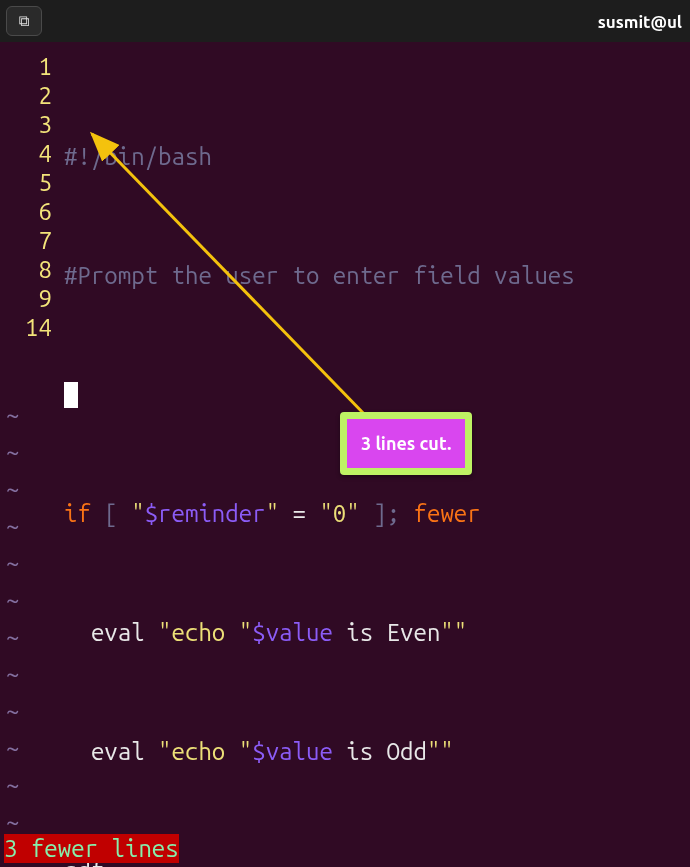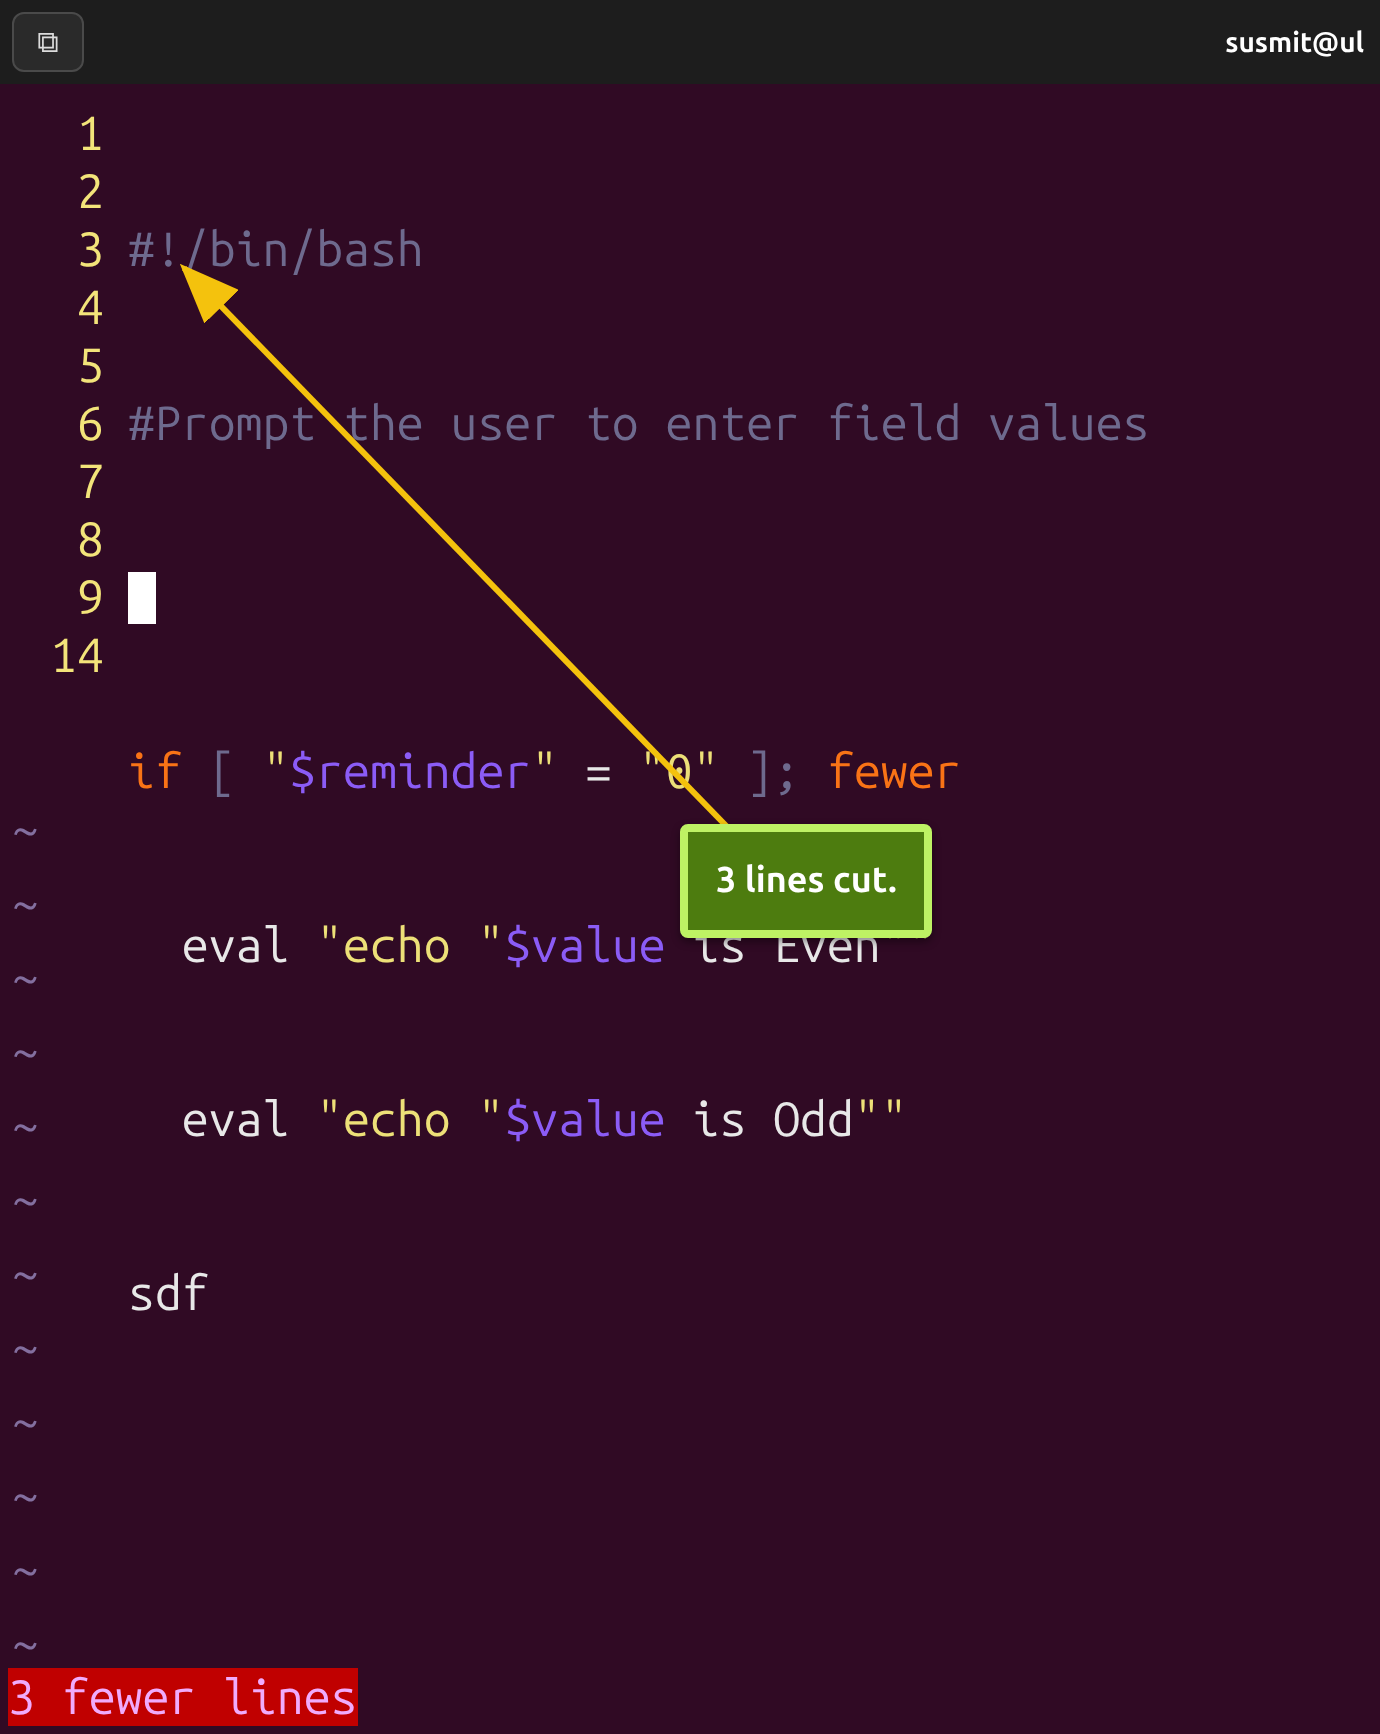--- a/index.html
+++ b/index.html
@@ -29,21 +29,21 @@
     justify-content: center;
     color: #dcdcdc;
     font-size: 15px;
     background: #2a2a2a;
   }
   .title-text {
     margin-left: auto;
     color: #ffffff;
     font-weight: bold;
     font-family: "Ubuntu", sans-serif;
-    font-size: 14px;
+    font-size: 17px;
     padding-right: 2px;
     white-space: nowrap;
   }
   .terminal {
     position: relative;
     width: 690px;
     height: 825px;
     background: #300a24;
     font-size: 24px;
     line-height: 29px;
@@ -63,20 +63,21 @@
   }
   .code {
     position: absolute;
     left: 64px;
     top: 10px;
     right: 0;
     white-space: pre;
   }
   .code-line {
     height: 29px;
+    margin-top: 32px;
   }
   .tok-comment { color: #6e6a8e; }
   .tok-kw      { color: #f97316; }
   .tok-str     { color: #ede078; }
   .tok-var     { color: #8b5cf6; }
   .tok-plain   { color: #e8e8e8; }
   .tok-bracket { color: #6e6a8e; }
   .cursor {
     display: inline-block;
     width: 14px;
@@ -89,35 +90,35 @@
     position: absolute;
     left: 6px;
     top: 358px;
     color: #836f9f;
   }
   .tildes div { height: 37px; }
   .statusline {
     position: absolute;
     left: 4px;
     bottom: 4px;
-    color: #f0abfc;
+    color: #86efac;
     background: #c00000;
   }
   .callout-box {
     position: absolute;
     left: 340px;
     top: 370px;
-    background: #4d7c0f;
+    background: #d946ef;
     color: #ffffff;
     font-family: "Ubuntu", sans-serif;
     font-size: 18px;
     font-weight: 600;
     padding: 10px 14px;
     border-radius: 4px;
-    border: 4px solid #bef264;
+    border: 7px solid #bef264;
     box-shadow: 0 2px 4px rgba(0,0,0,0.4);
   }
   .arrow-svg {
     position: absolute;
     left: 0;
     top: 0;
     pointer-events: none;
   }
 </style>
 </head>

